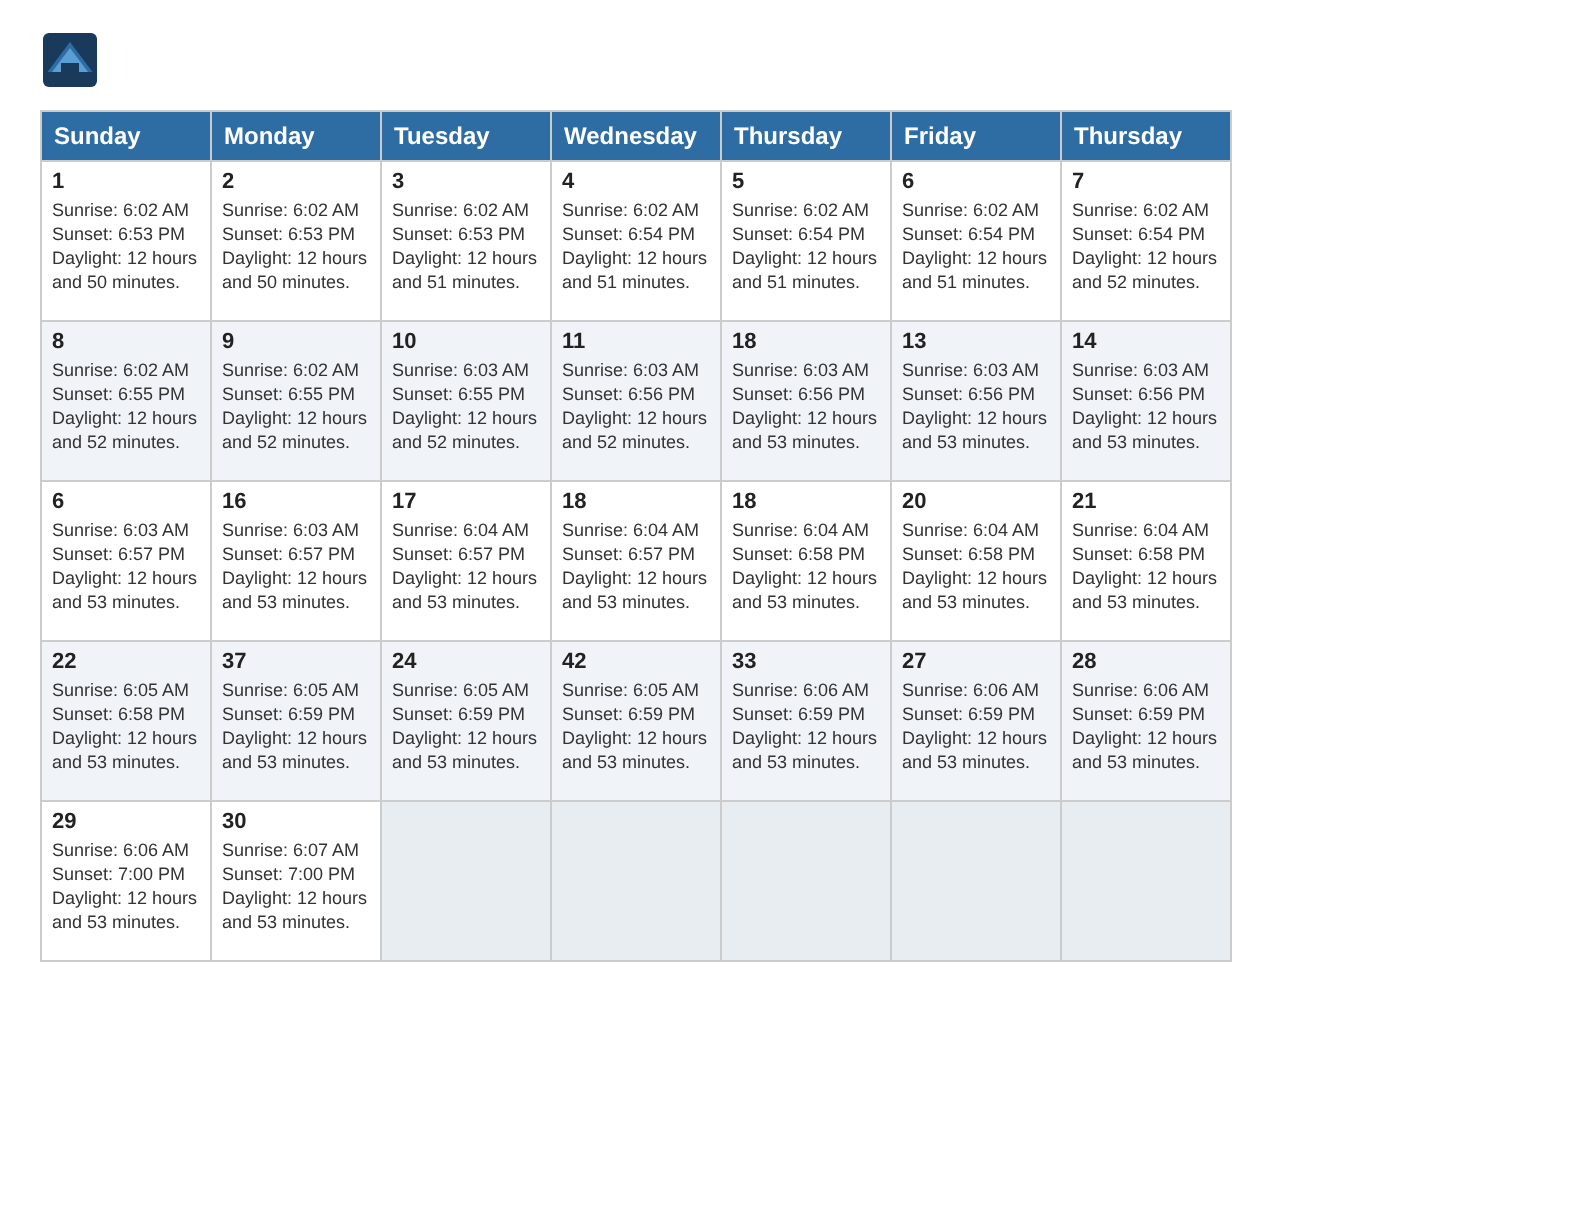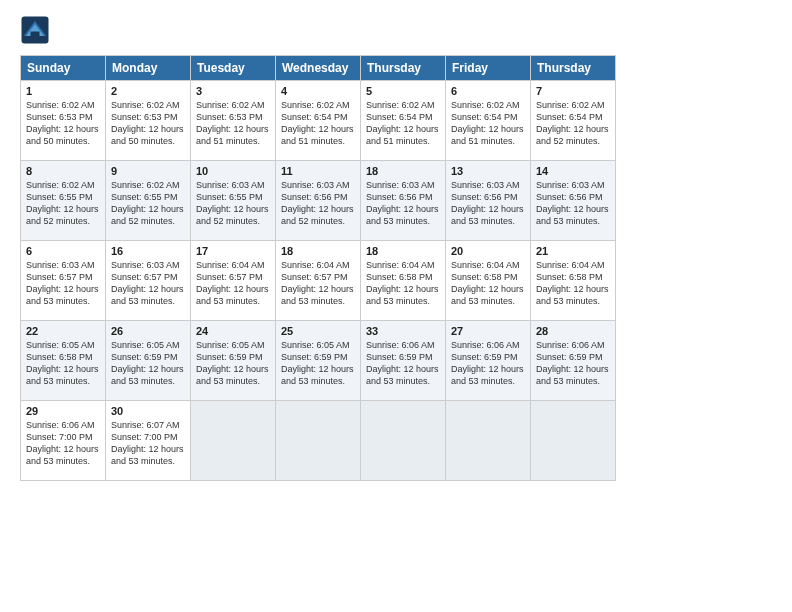--- a/index.html
+++ b/index.html
@@ -282,35 +282,35 @@
         </tr>
         <tr>
           <td class="day-cell shaded">
             <span class="day-num">22</span>
             <div class="day-info" style="white-space: pre-line;">Sunrise: 6:05 AM
 Sunset: 6:58 PM
 Daylight: 12 hours
 and 53 minutes.</div>
           </td>
           <td class="day-cell shaded">
-            <span class="day-num">26</span>
+            <span class="day-num">37</span>
             <div class="day-info" style="white-space: pre-line;">Sunrise: 6:05 AM
 Sunset: 6:59 PM
 Daylight: 12 hours
 and 53 minutes.</div>
           </td>
           <td class="day-cell shaded">
             <span class="day-num">24</span>
             <div class="day-info" style="white-space: pre-line;">Sunrise: 6:05 AM
 Sunset: 6:59 PM
 Daylight: 12 hours
 and 53 minutes.</div>
           </td>
           <td class="day-cell shaded">
-            <span class="day-num">25</span>
+            <span class="day-num">42</span>
             <div class="day-info" style="white-space: pre-line;">Sunrise: 6:05 AM
 Sunset: 6:59 PM
 Daylight: 12 hours
 and 53 minutes.</div>
           </td>
           <td class="day-cell shaded">
             <span class="day-num">33</span>
             <div class="day-info" style="white-space: pre-line;">Sunrise: 6:06 AM
 Sunset: 6:59 PM
 Daylight: 12 hours

